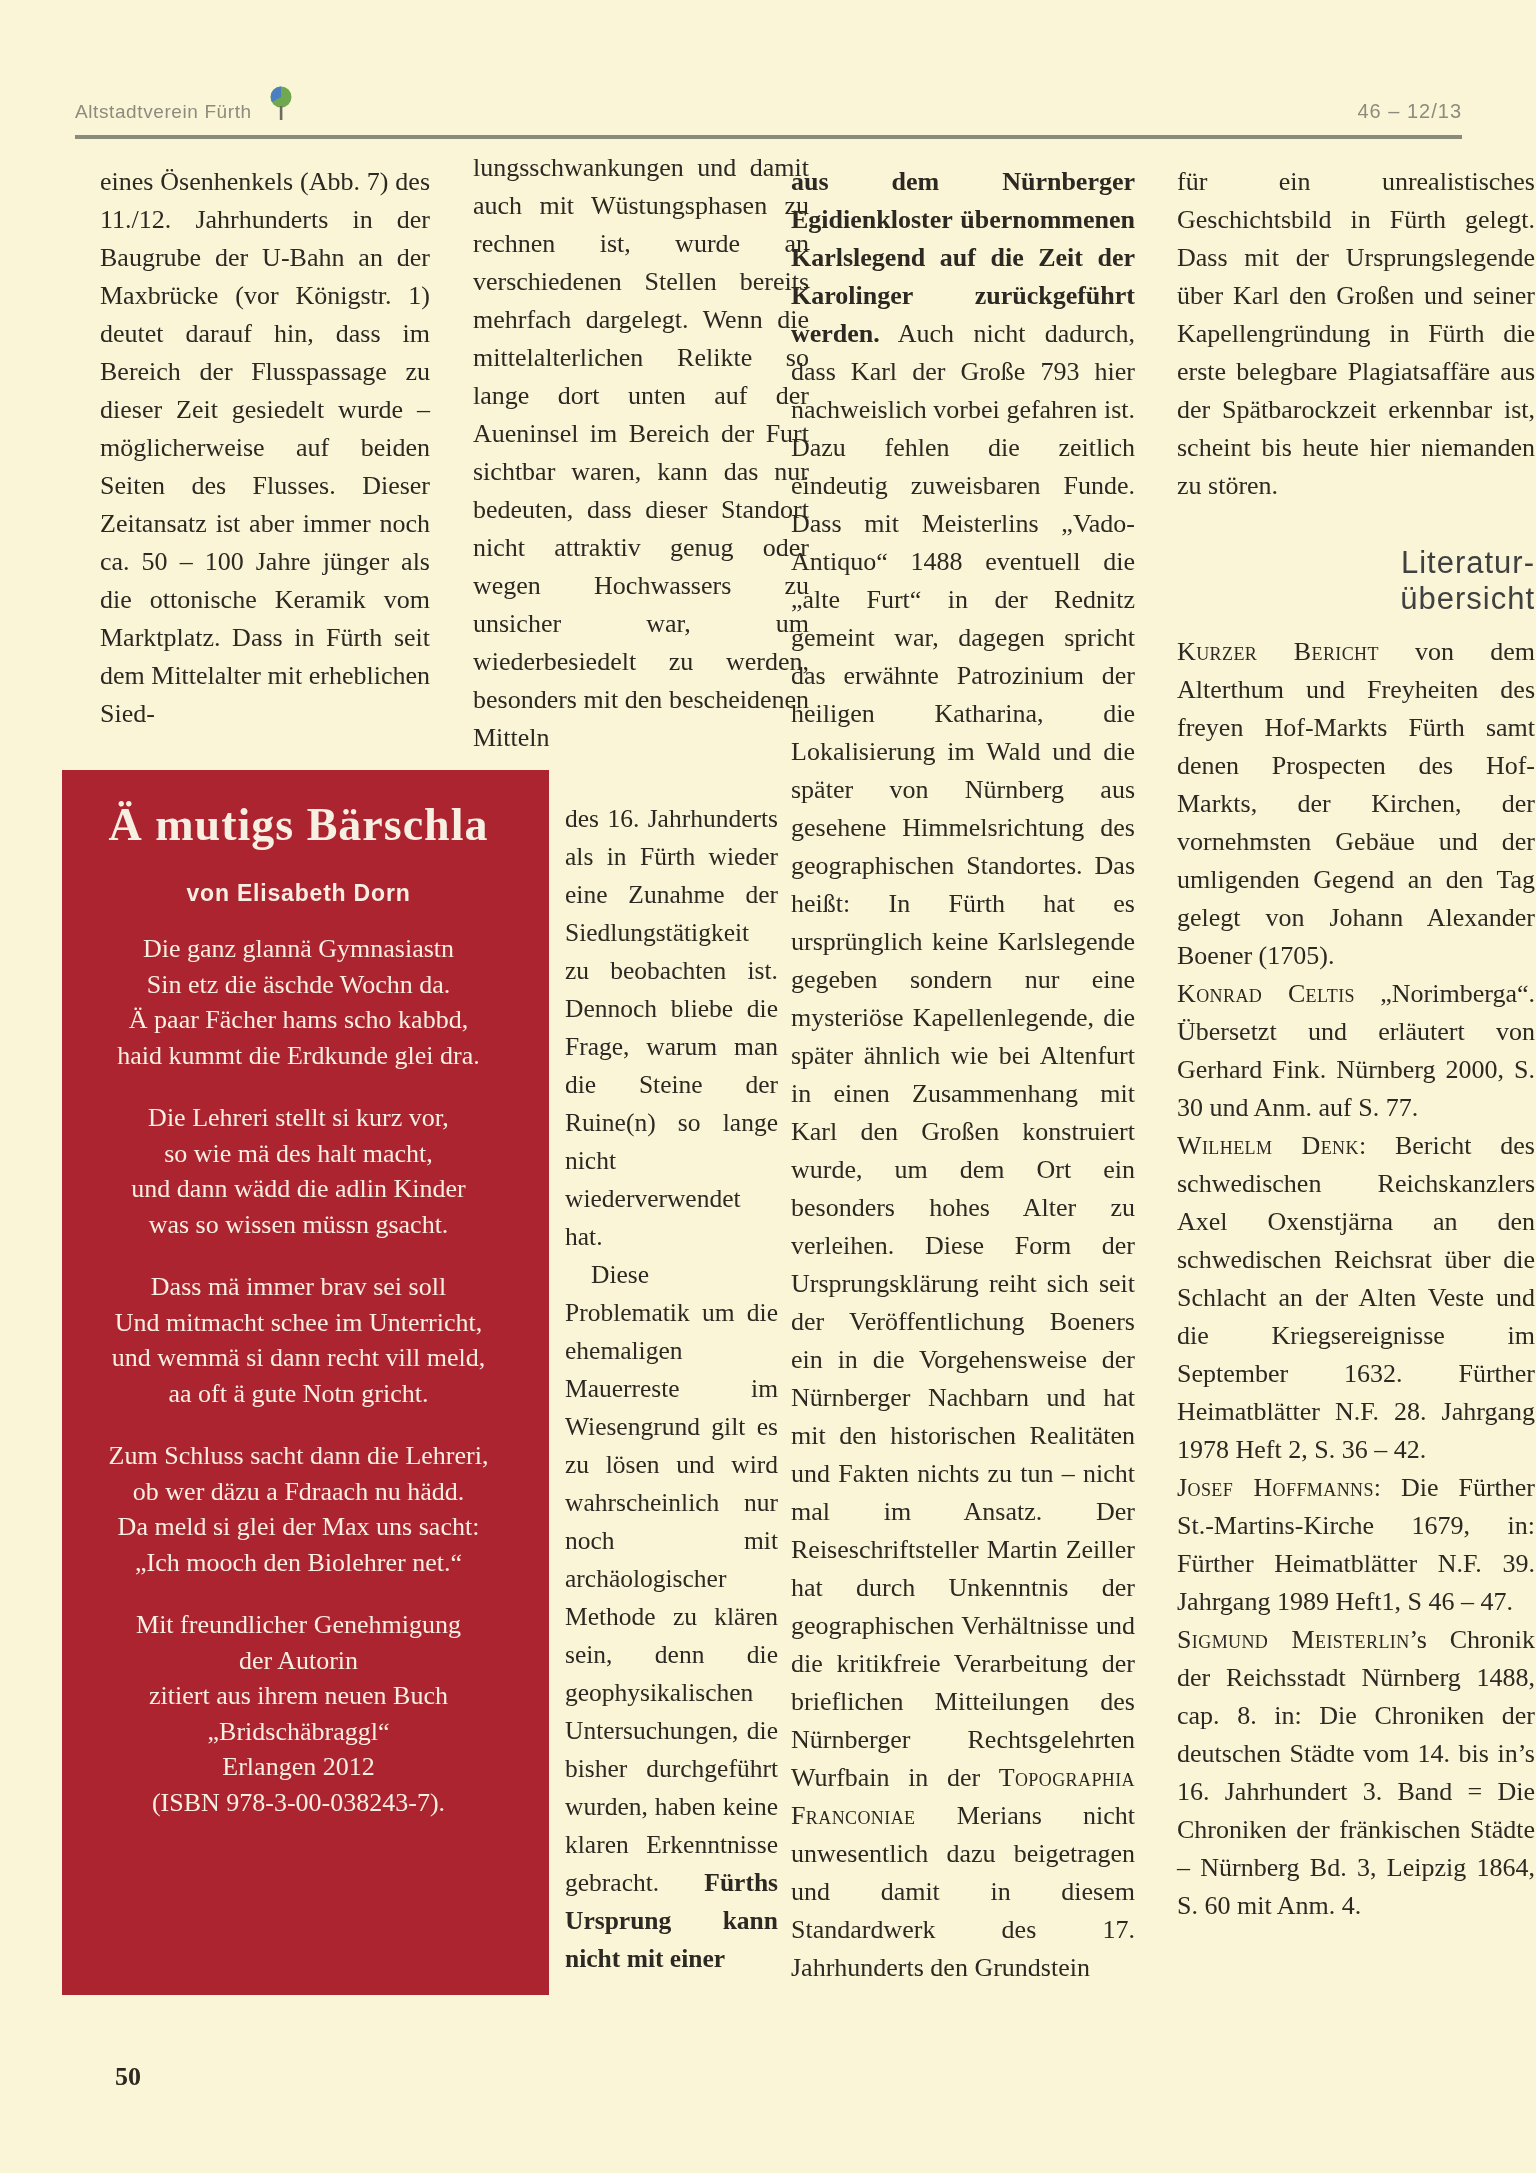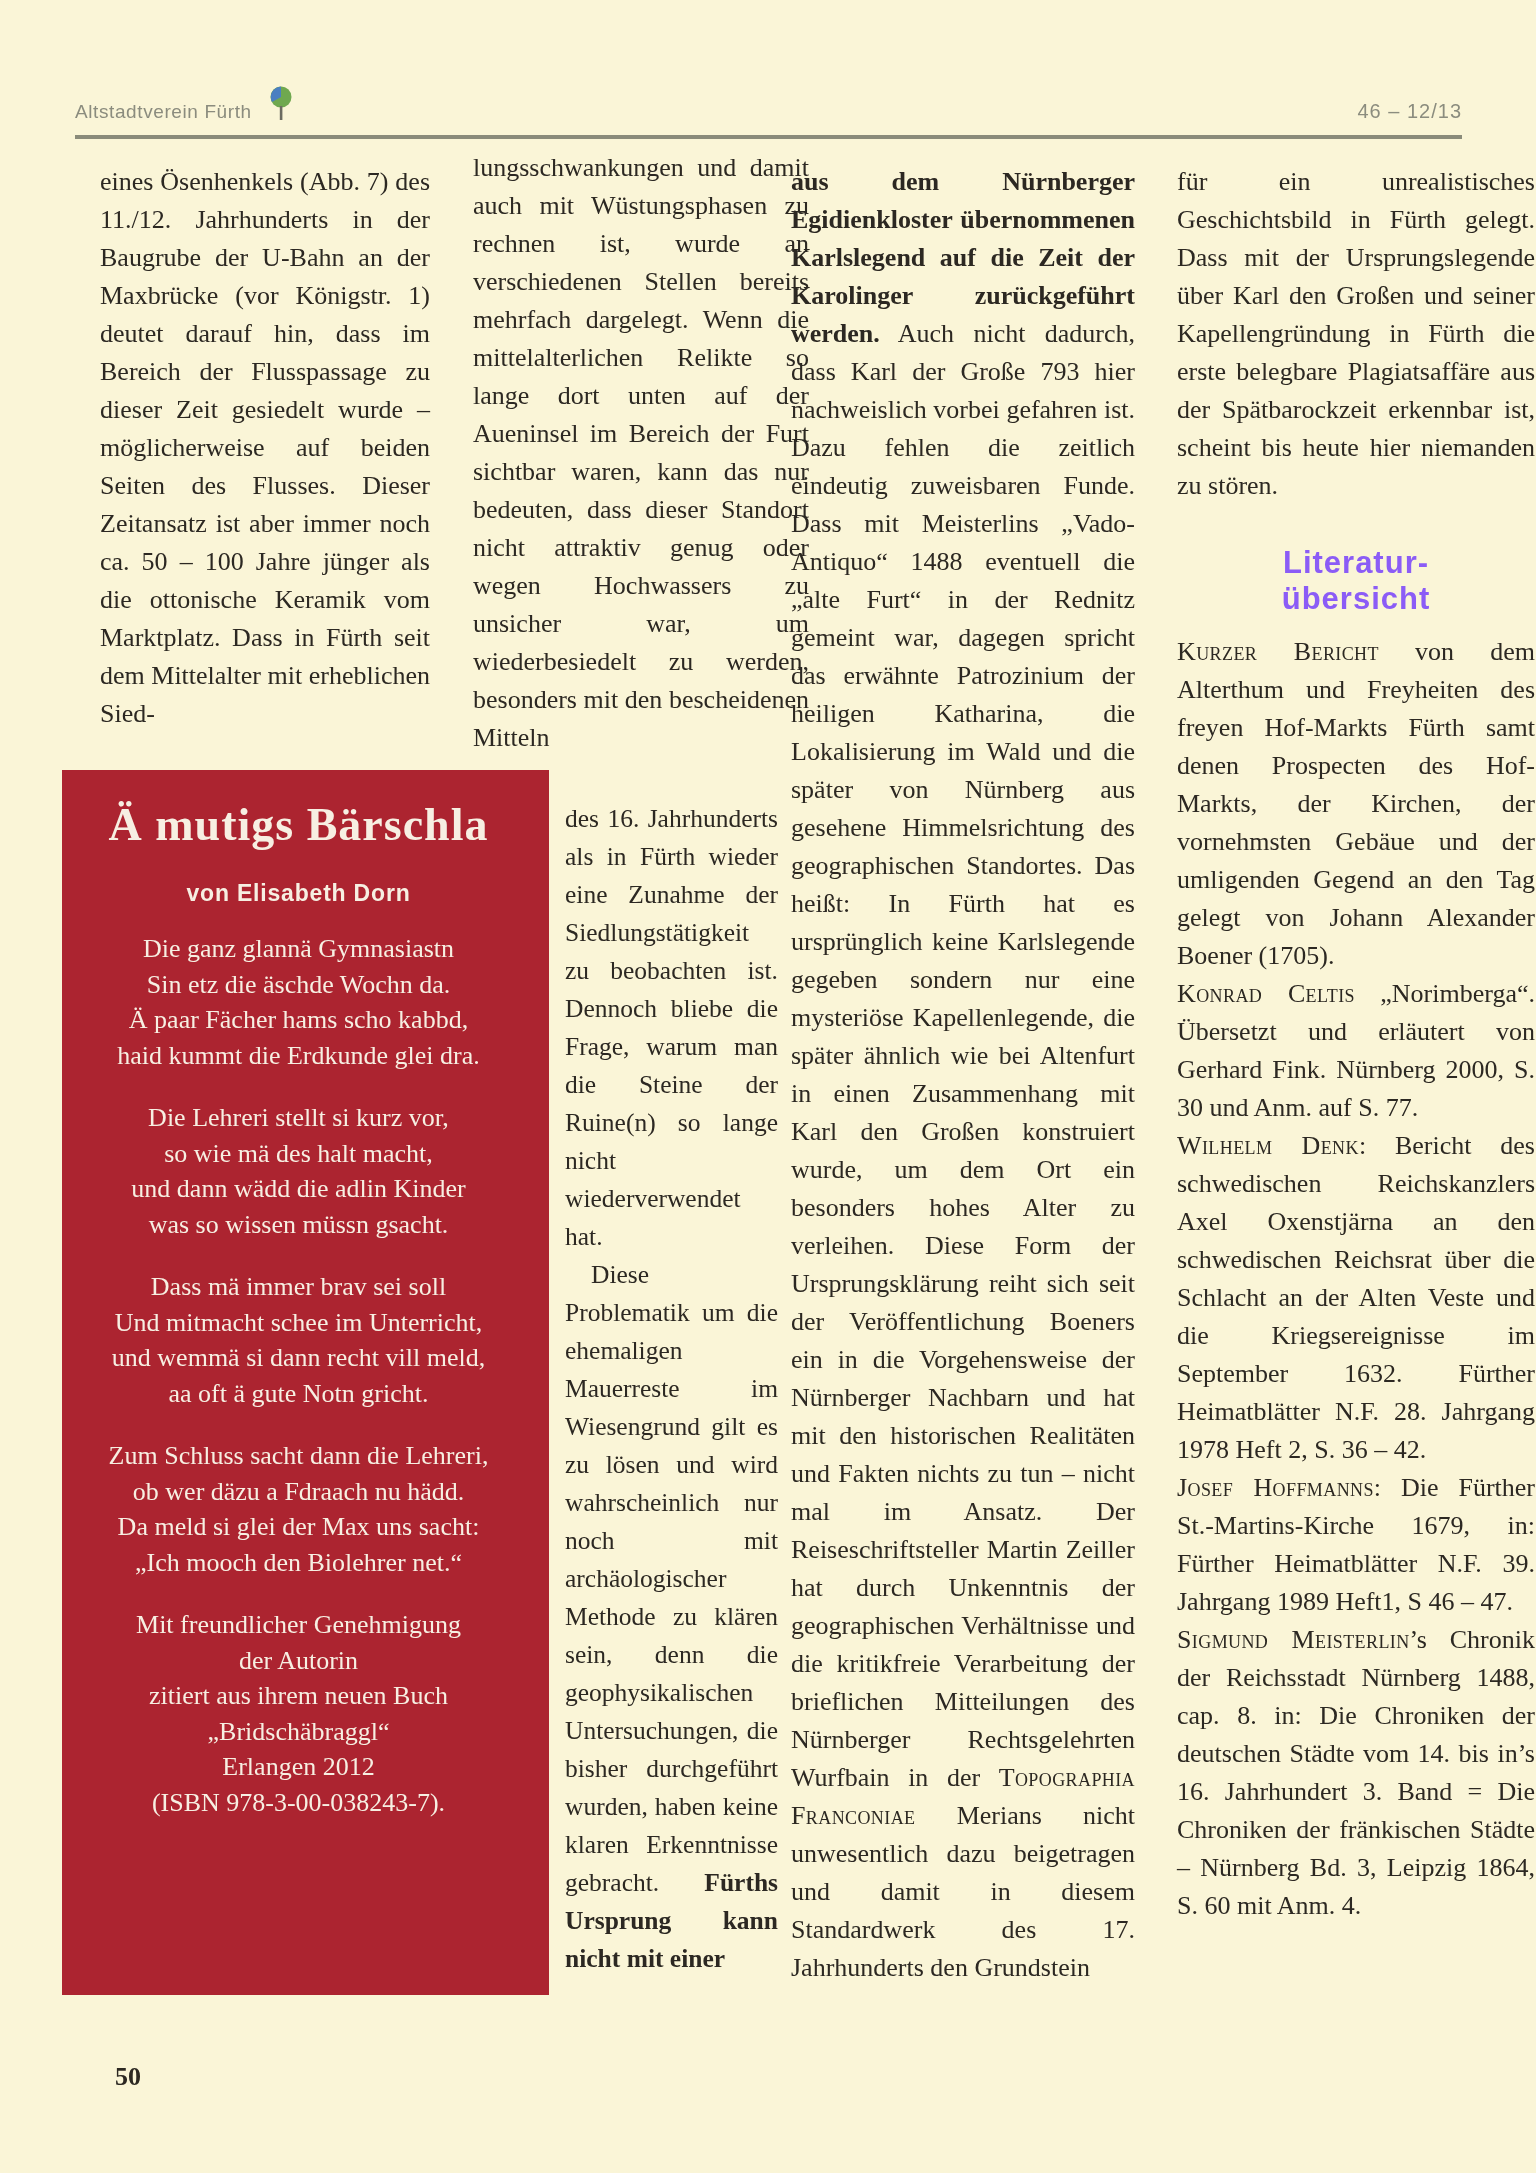--- a/index.html
+++ b/index.html
@@ -32,26 +32,26 @@
   #col2wide{left:437px;top:149px;width:336px;margin-left:36px;}
   #col2narrow{left:565px;top:800px;width:213px;font-size:25.5px;}
   #col2narrow .p2{text-indent:26px;}
   #col3{left:791px;top:163px;width:344px;}
   #col4{left:1177px;top:163px;width:358px;}
   .b{font-weight:bold;}
   .sc{font-variant:small-caps;letter-spacing:0.4px;}
   
   .lit-heading{
     font-family:"Liberation Sans","DejaVu Sans",sans-serif;
-    font-weight:bold;
-    color:#8b5cf6;
+    font-weight:normal;
+    color:#404040;
     font-size:31px;line-height:36px;
     letter-spacing:1px;
     margin:40px 0 16px 0;
-    text-align:center;
+    text-align:right;
   }
   
   .poem-box{
     position:absolute;left:62px;top:770px;width:487px;height:1225px;
     background:#AC2430;
     color:#F7EFE2;
     text-align:center;
     box-sizing:border-box;
     padding:26px 18px 20px 4px;
   }

